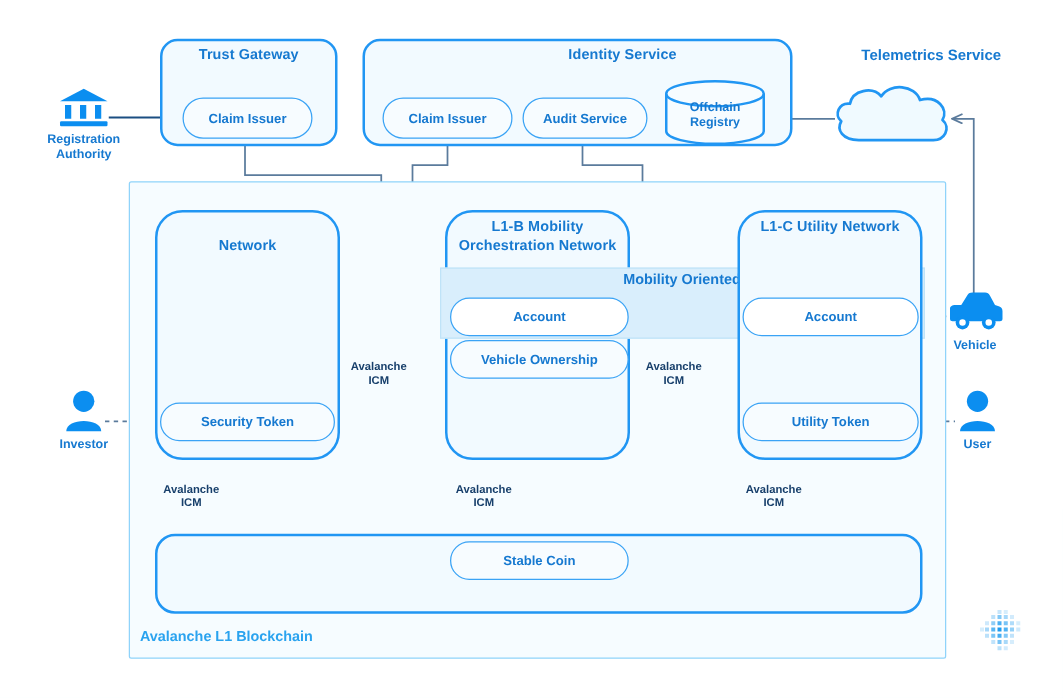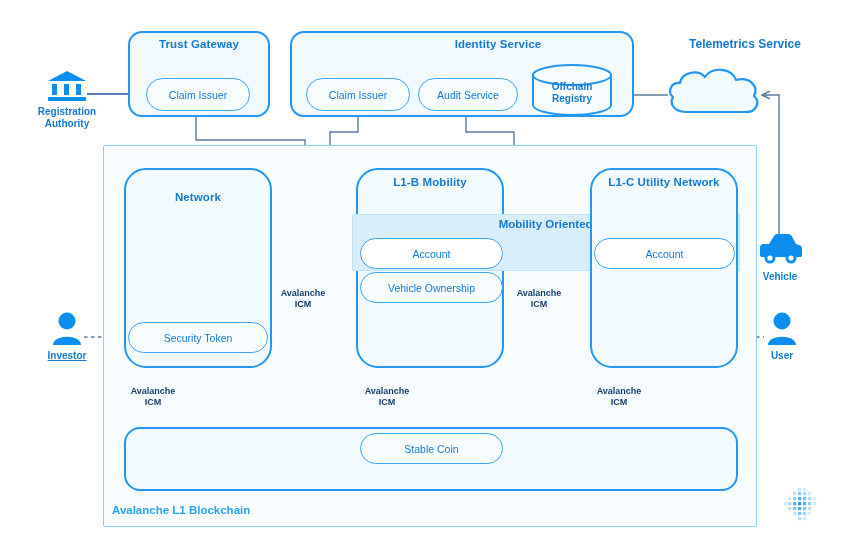--- a/index.html
+++ b/index.html
@@ -31,21 +31,21 @@
     line-height:15px;
     letter-spacing:.1px;
   }
 
   .pill{
     position:absolute;box-sizing:border-box;
     border:1.6px solid #3aa3f5;
     background:#f7fcff;
     border-radius:999px;
     display:flex;align-items:center;justify-content:center;
-    color:#1679d0;font-weight:normal;font-size:10.5px;
+    color:#1679d0;font-weight:bold;font-size:10.5px;
     text-align:center;
   }
   .pill.white{background:#ffffff;}
 
   
   .outerframe{
     position:absolute;box-sizing:border-box;
     border:1.4px solid #8fd3fa;
     background:#f6fcff;
     border-radius:2px;
@@ -217,21 +217,21 @@
     <rect x="30" y="14" width="5" height="11" fill="#0b8ef0"></rect>
     <rect x="2" y="27" width="38" height="4" rx="1" fill="#0b8ef0"></rect>
   </svg>
   <div class="actorlabel" style="left:19px;top:106px;width:96px;">Registration</div>
   <div class="actorlabel" style="left:19px;top:118px;width:96px;">Authority</div>
 
   <svg style="position:absolute;left:51px;top:312px;width:32px;height:34px;" viewBox="0 0 32 34">
     <circle cx="16" cy="9" r="8.5" fill="#0b8ef0"></circle>
     <path d="M2,33 C2,22 30,22 30,33 Z" fill="#0b8ef0"></path>
   </svg>
-  <div class="actorlabel" style="left:27px;top:350px;width:80px;text-decoration:underline;">Investor</div>
+  <div class="actorlabel" style="left:27px;top:350px;width:80px;">Investor</div>
 
   <svg style="position:absolute;left:766px;top:312px;width:32px;height:34px;" viewBox="0 0 32 34">
     <circle cx="16" cy="9" r="8.5" fill="#0b8ef0"></circle>
     <path d="M2,33 C2,22 30,22 30,33 Z" fill="#0b8ef0"></path>
   </svg>
   <div class="actorlabel" style="left:742px;top:350px;width:80px;">User</div>
 
   <svg style="position:absolute;left:757px;top:233px;width:46px;height:34px;" viewBox="0 0 46 34">
     <path d="M3,22 L3,14 C3,12 5,11 7,11 L12,11 L17,3 C18,1.5 19,1 21,1
              L31,1 C33,1 34,2 35,3.5 L39,11 L42,12 C44,12.5 45,14 45,16
@@ -242,30 +242,32 @@
     <circle cx="34" cy="25" r="2.6" fill="#ffffff"></circle>
   </svg>
   <div class="actorlabel" style="left:740px;top:271px;width:80px;">Vehicle</div>
 
   <div class="group tall node" style="left:124px;top:168px;width:148px;height:200px;"></div>
   <div class="grouptitle" style="left:124px;top:190px;width:148px;">Network</div>
   <div class="pill" style="left:128px;top:322px;width:140px;height:31px;">Security Token</div>
 
   <div class="group tall node" style="left:356px;top:168px;width:148px;height:200px;"></div>
   <div class="grouptitle" style="left:356px;top:175px;width:148px;">L1-B Mobility</div>
+  <div class="grouptitle" style="left:348px;top:190px;width:164px;">Orchestration Network</div>
 
   <div class="band" style="left:352px;top:214px;width:388px;height:57px;"></div>
   <div class="bandlabel" style="left:400px;top:218px;width:340px;">Mobility Oriented Account</div>
 
   <div class="pill white" style="left:360px;top:238px;width:143px;height:31px;">Account</div>
   <div class="pill" style="left:360px;top:272px;width:143px;height:31px;">Vehicle Ownership</div>
 
   <div class="group tall node" style="left:590px;top:168px;width:148px;height:200px;"></div>
   <div class="grouptitle" style="left:590px;top:175px;width:148px;">L1-C Utility Network</div>
   <div class="pill white" style="left:594px;top:238px;width:141px;height:31px;">Account</div>
+  <div class="pill" style="left:594px;top:322px;width:141px;height:31px;">Utility Token</div>
 
   <div class="group node" style="left:124px;top:427px;width:614px;height:64px;border-radius:16px;"></div>
   <div class="pill" style="left:360px;top:433px;width:143px;height:31px;">Stable Coin</div>
 
   <div class="icmlabel" style="left:262px;top:288px;width:82px;">Avalanche</div>
   <div class="icmlabel" style="left:262px;top:299px;width:82px;">ICM</div>
 
   <div class="icmlabel" style="left:498px;top:288px;width:82px;">Avalanche</div>
   <div class="icmlabel" style="left:498px;top:299px;width:82px;">ICM</div>
 

